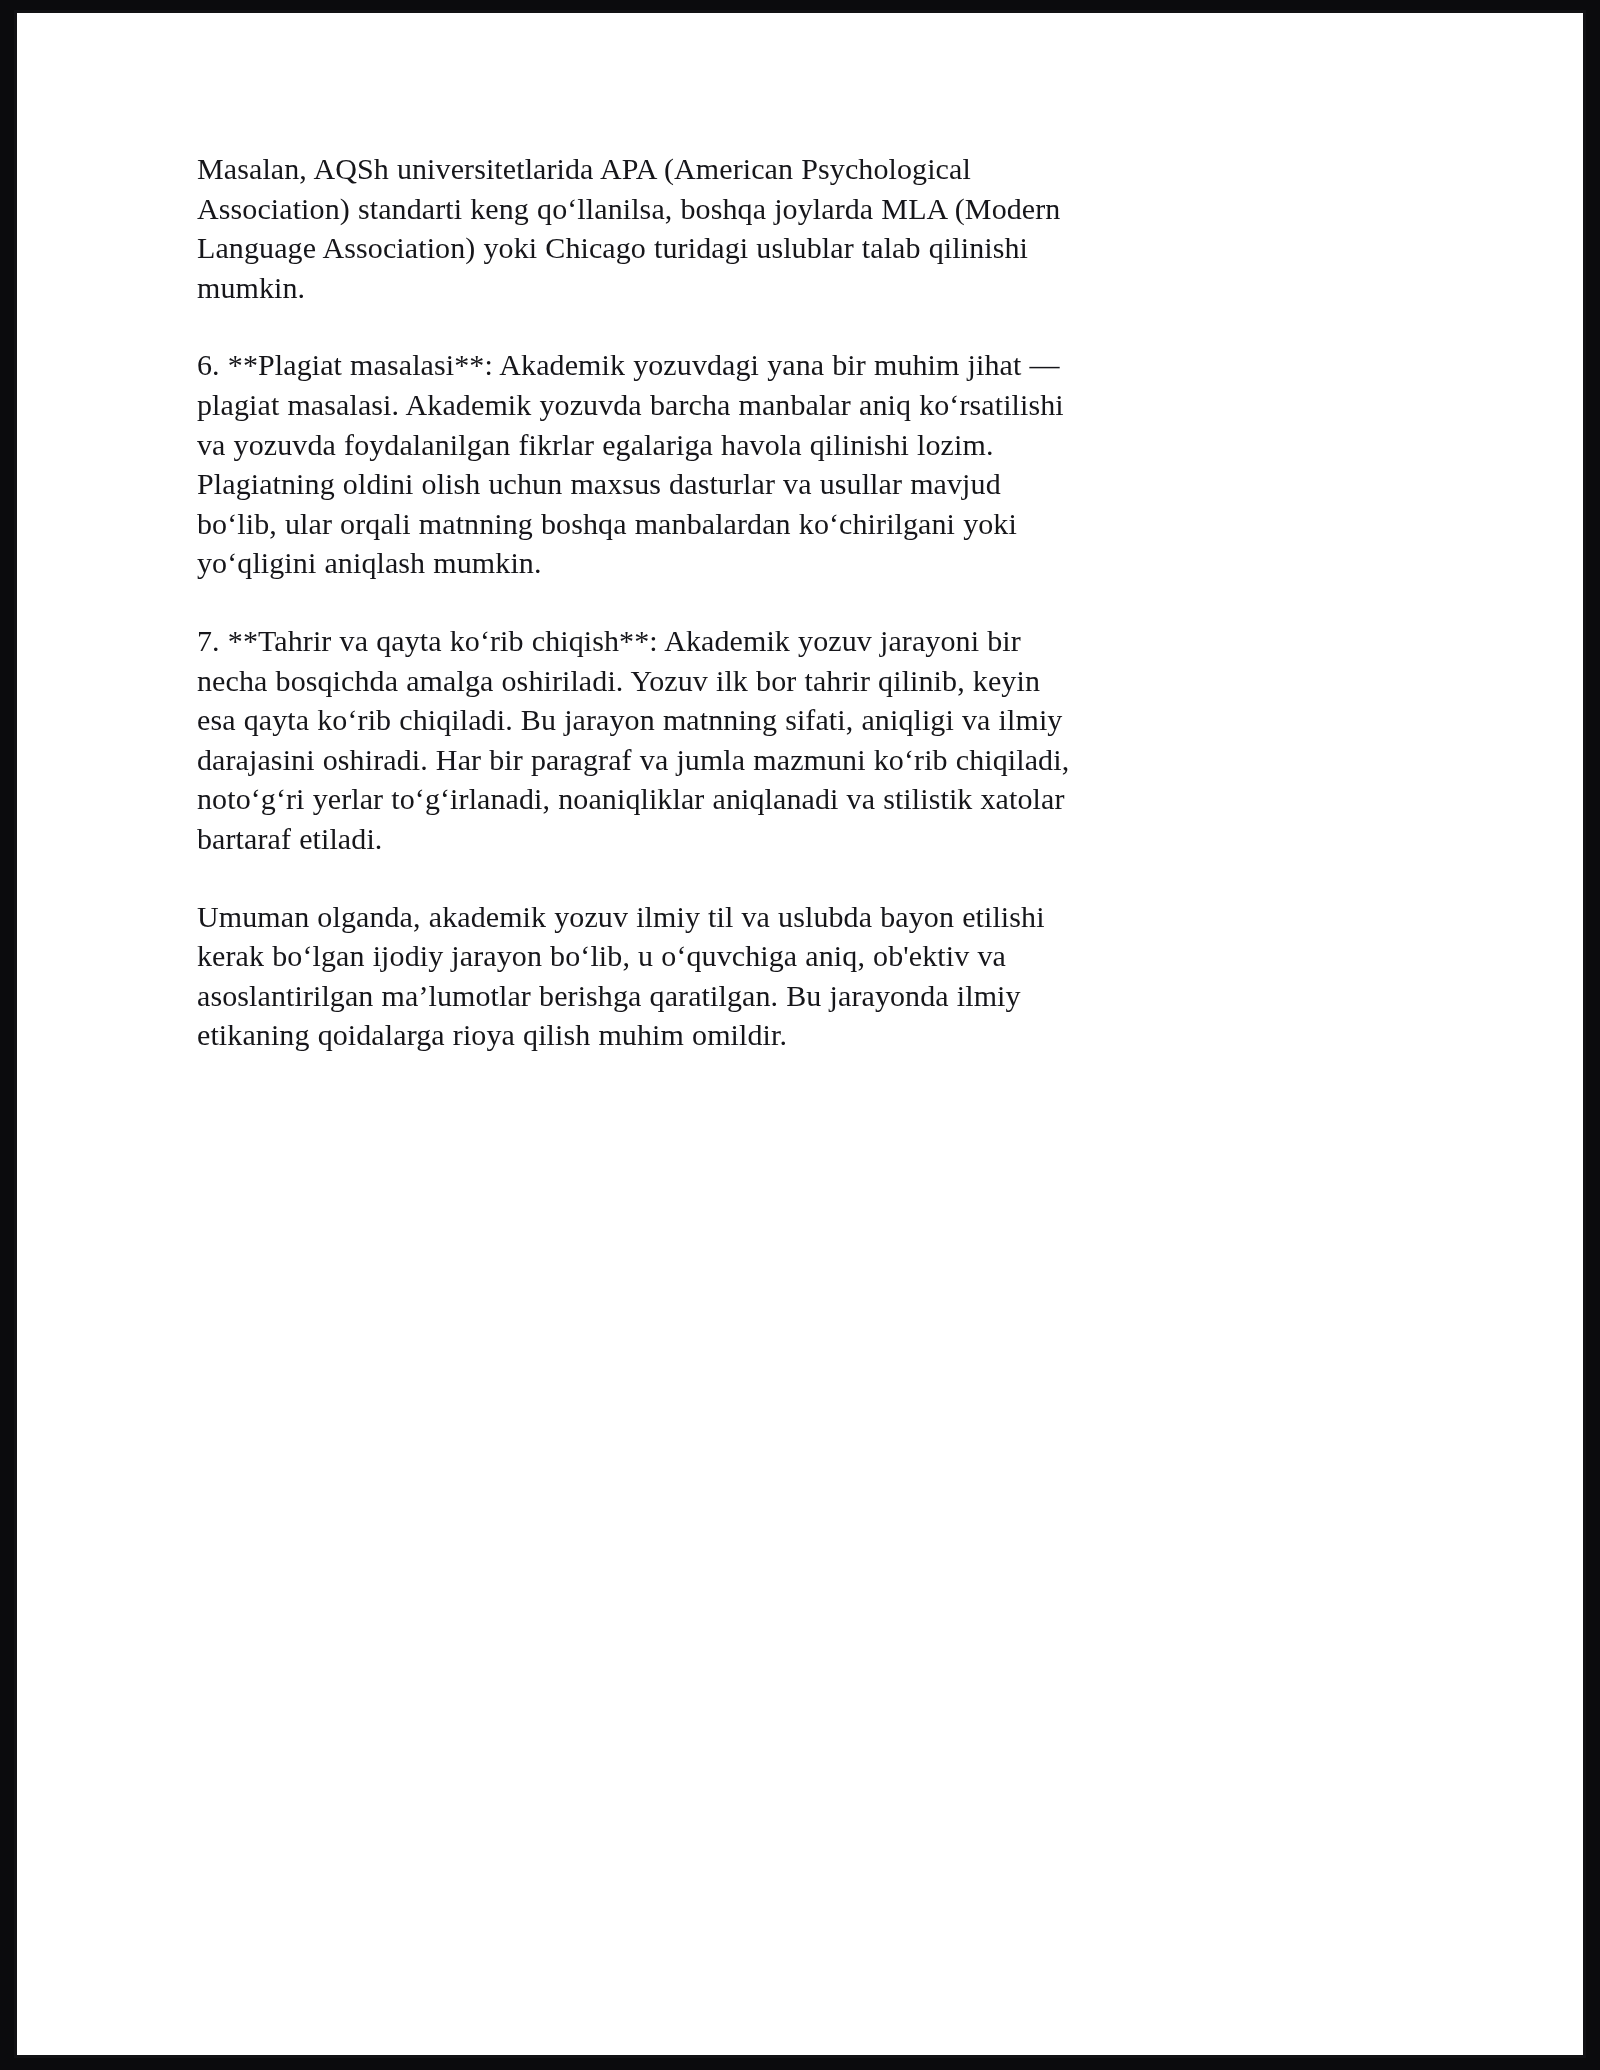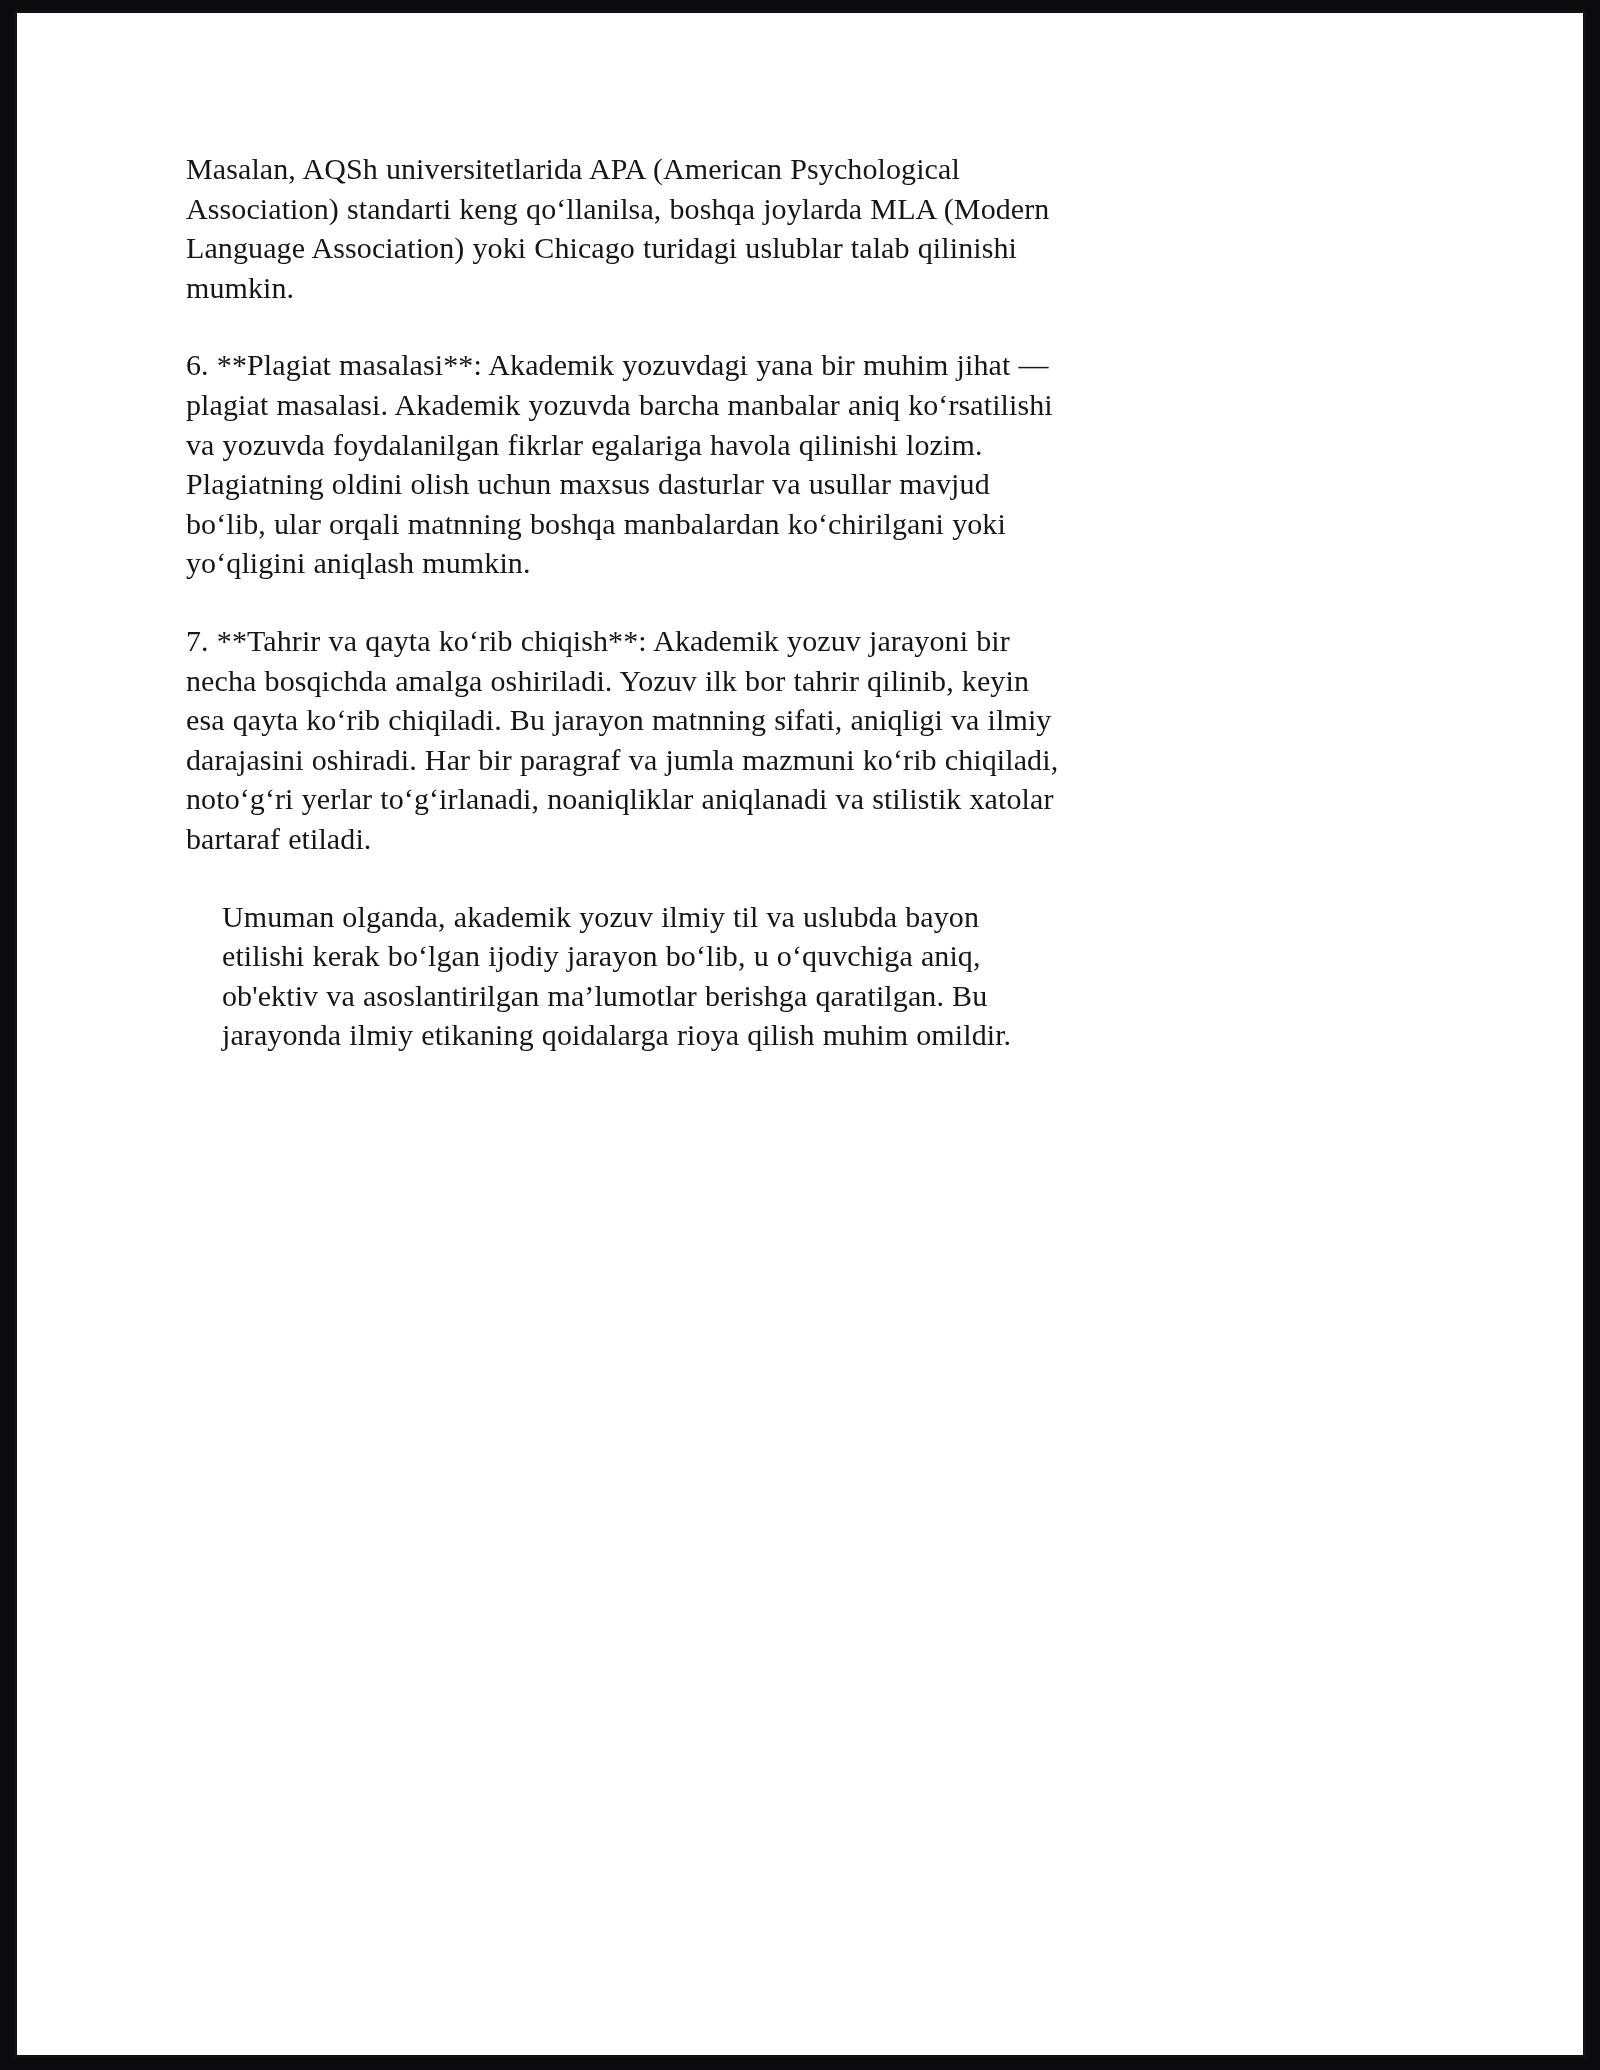--- a/index.html
+++ b/index.html
@@ -43,39 +43,38 @@
     top: 16px;
     right: 20px;
     bottom: 18px;
     background: #ffffff;
     box-sizing: border-box;
     overflow: hidden;
   }
 
   .text-column {
     position: absolute;
-    left: 149px;
+    left: 160px;
     top: 120px;
     width: 880px;
   }
 
   .para {
     margin: 0 0 38px 0;
     font-size: 30px;
     line-height: 1.32;
     color: #16161a;
     text-align: left;
     letter-spacing: 0.1px;
     word-spacing: 0.5px;
     white-space: pre-wrap;
   }
 
   .para:last-child {
     margin-bottom: 0;
-    margin-left: 36px;
   }
 </style>
 </head>
 <body>
 
 <div class="scan-frame">
   <div class="page-border">
     <div class="page">
       <div class="text-column">
         <p class="para">Masalan, AQSh universitetlarida APA (American Psychological Association) standarti keng qo‘llanilsa, boshqa joylarda MLA (Modern Language Association) yoki Chicago turidagi uslublar talab qilinishi mumkin.</p>

